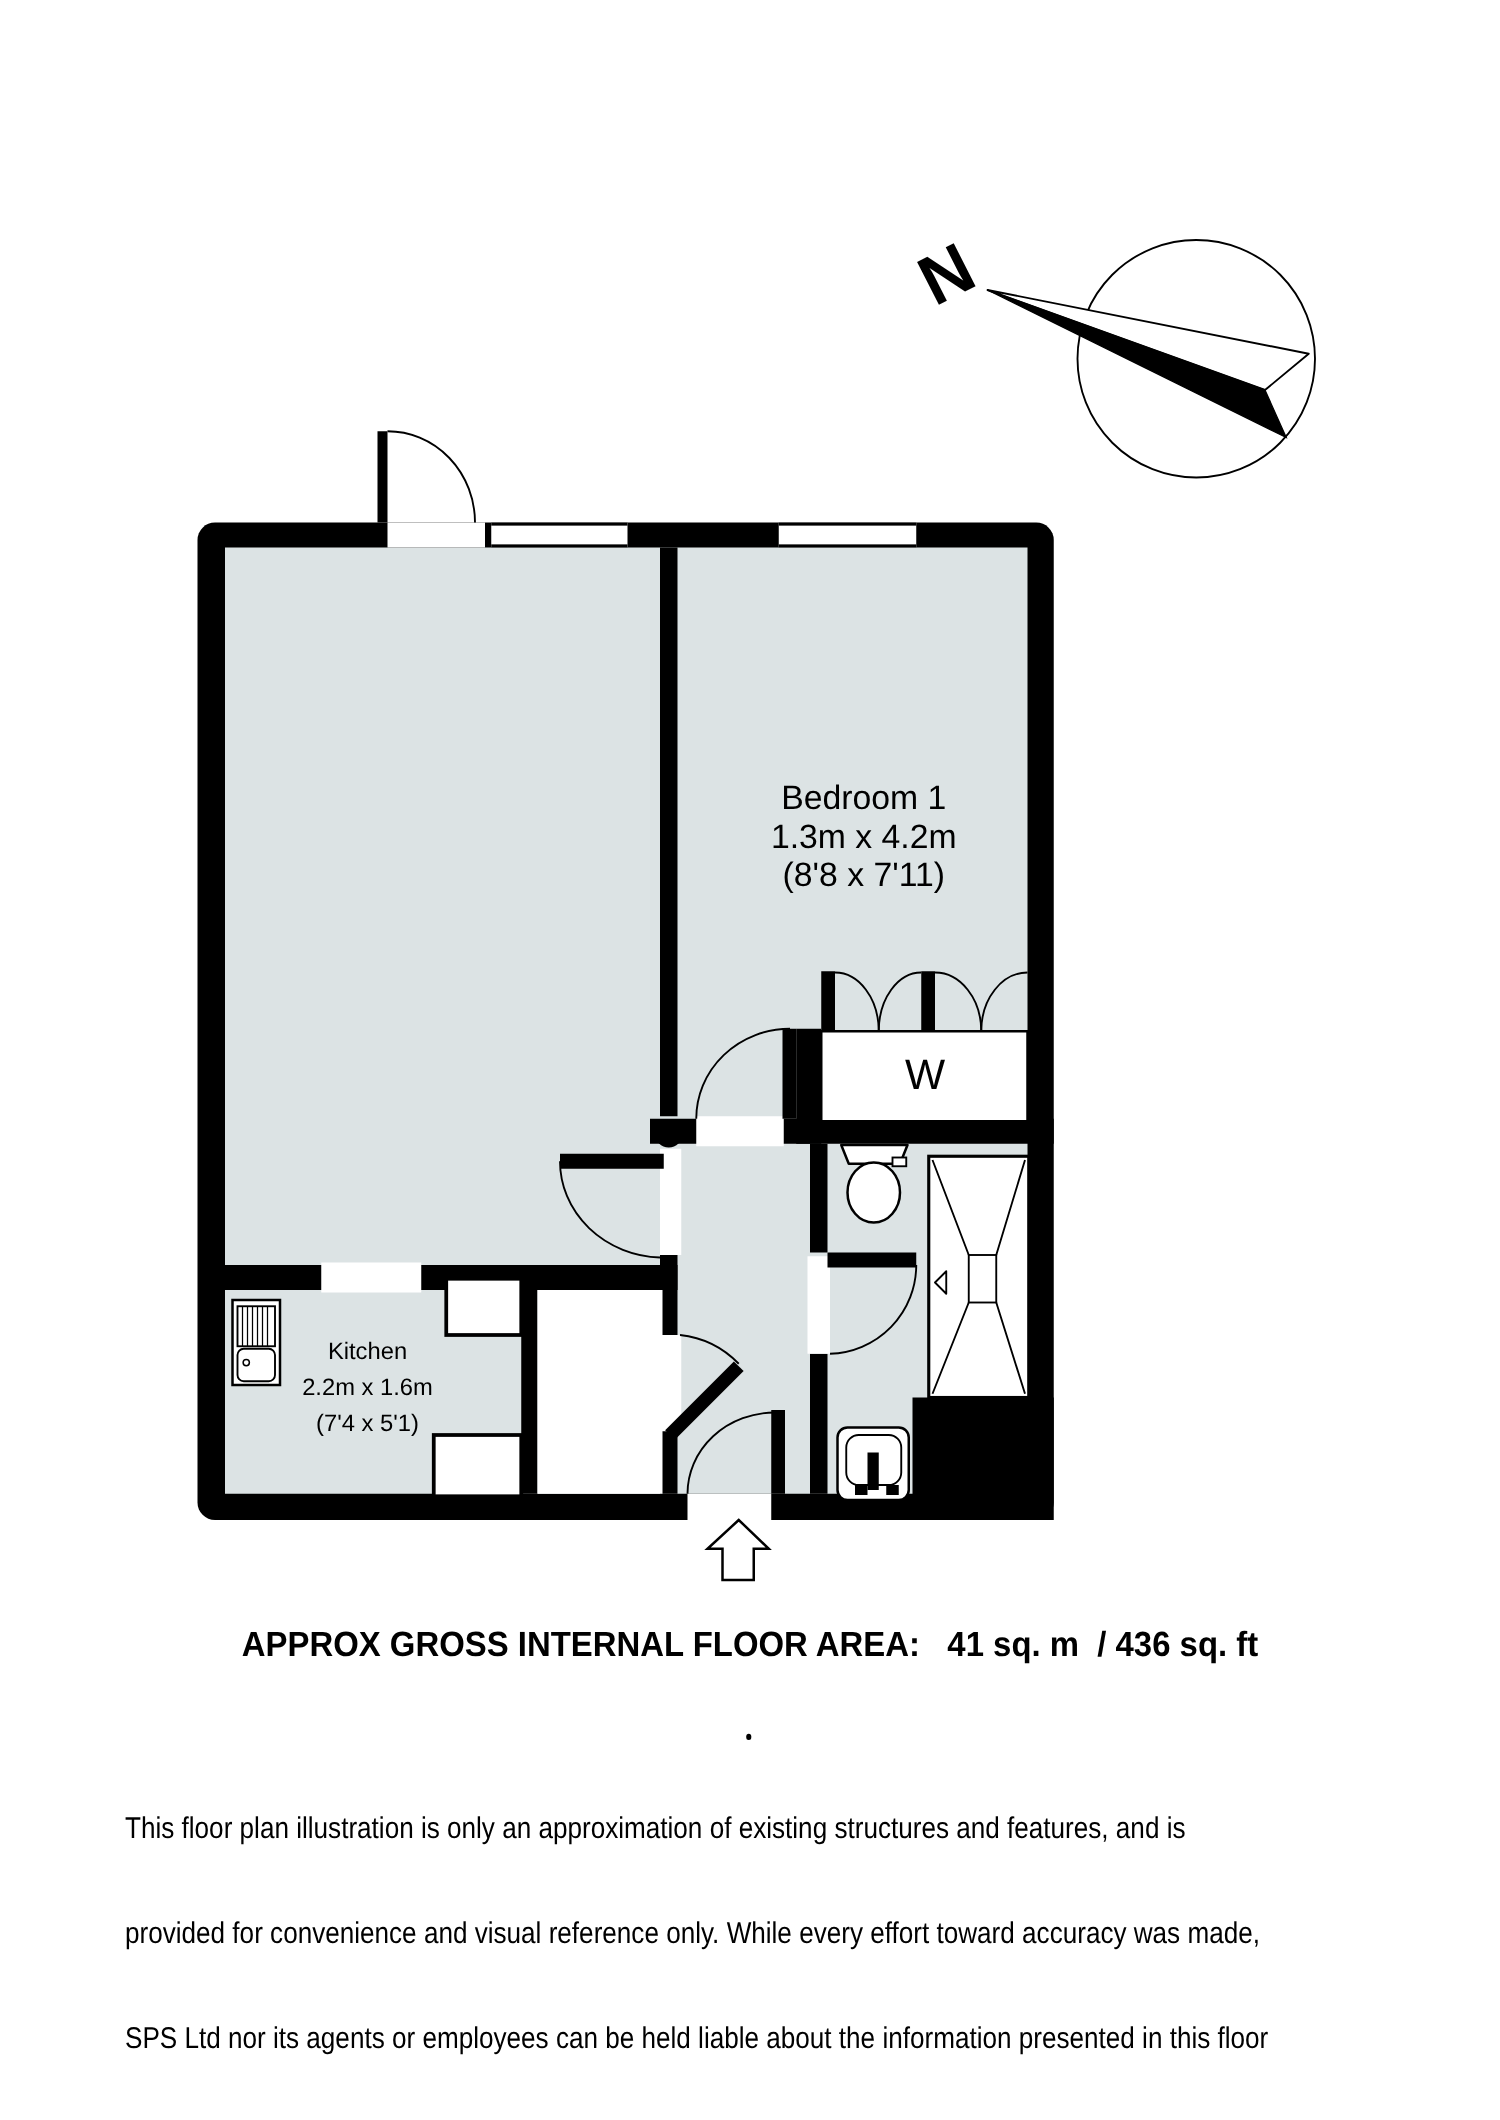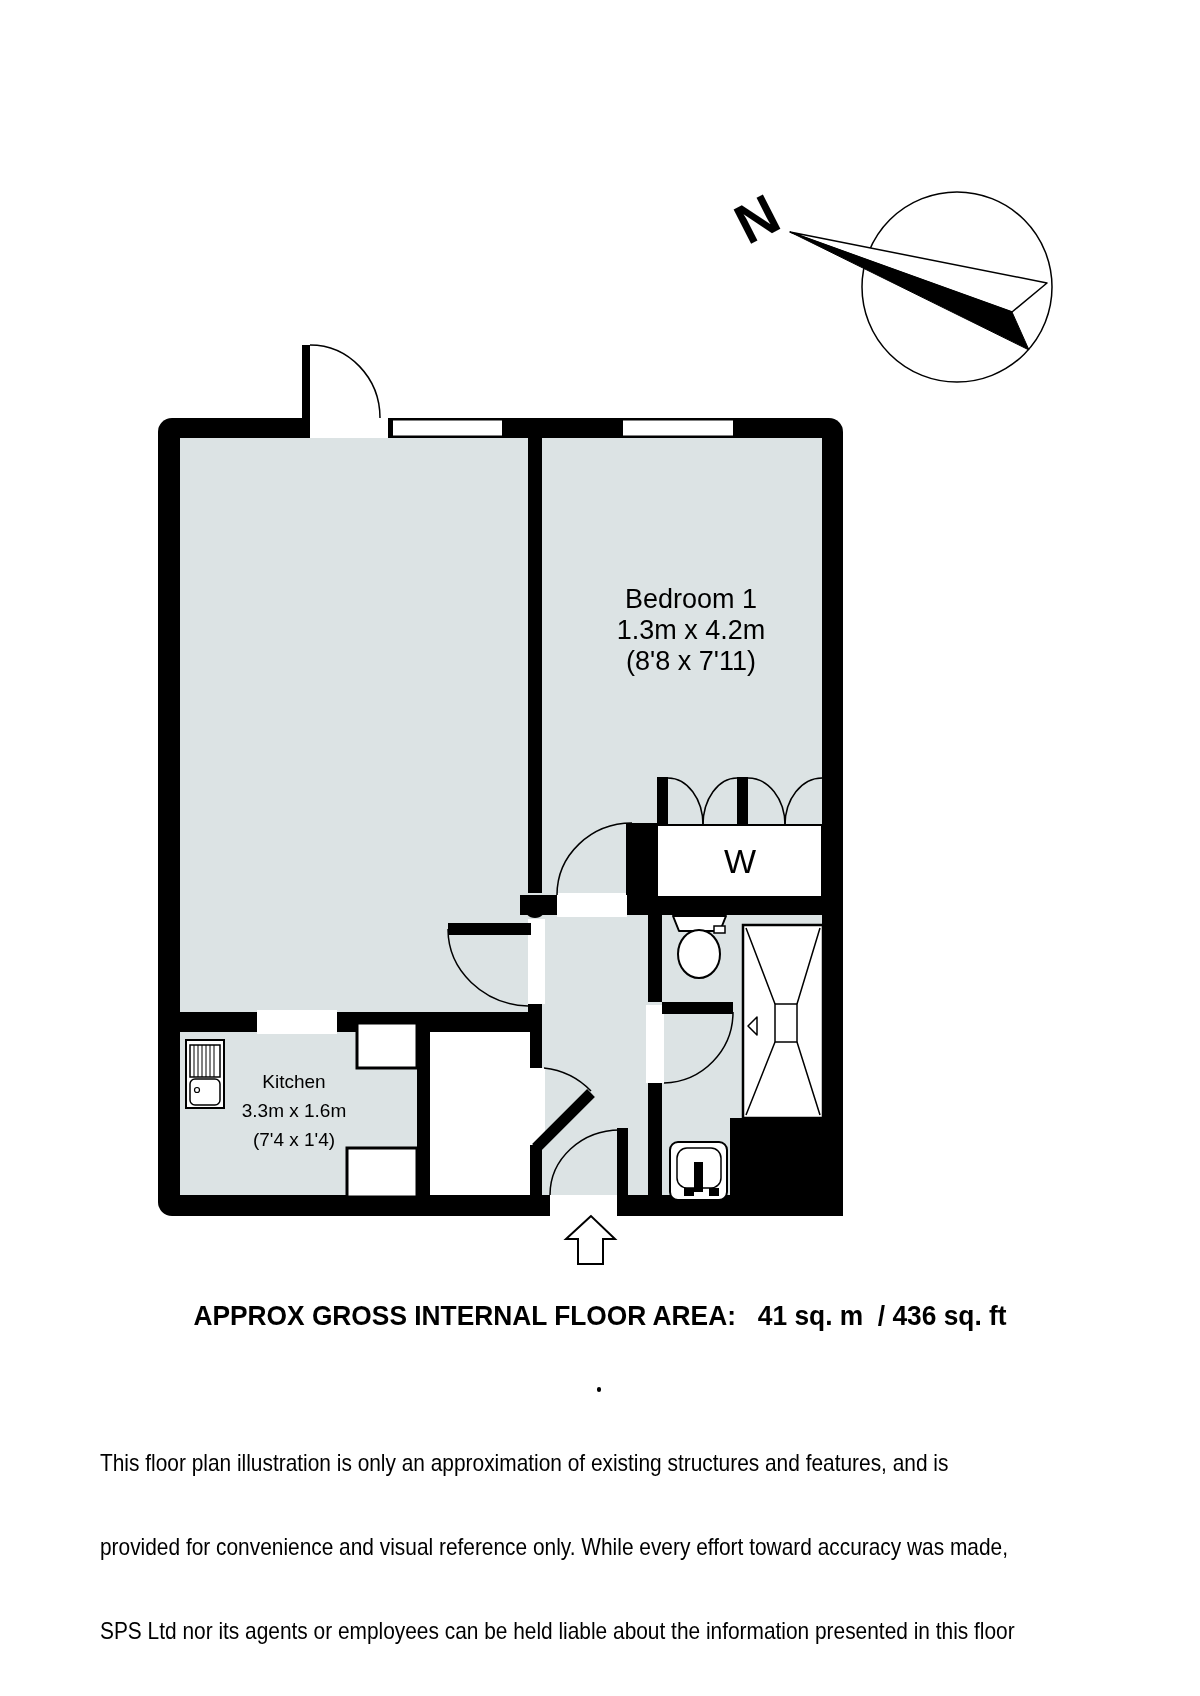--- a/index.html
+++ b/index.html
@@ -5,21 +5,21 @@
   html,body{margin:0;padding:0;background:#fff;}
   #canvas{
     position:relative;width:1200px;height:1696px;background:#ffffff;overflow:hidden;
     font-family:"Liberation Sans", sans-serif;
   }
   #plan-svg{position:absolute;left:0;top:0;}
   .label{
     position:absolute;color:#000;text-align:center;white-space:nowrap;
     transform:translateX(-50%);
   }
-  .room-label{font-size:27px;line-height:31px;}
+  .room-label{font-size:27px;line-height:31px;margin-top:39px;}
   .kitchen-label{font-size:19px;line-height:29px;}
   .wardrobe-label{
     position:absolute;font-size:34px;color:#000;transform:translate(-50%,-50%);
   }
   .north-label{
     position:absolute;font-size:56px;font-weight:bold;color:#000;
     transform:translate(-50%,-50%) rotate(-27deg);
   }
   .area-line{
     position:absolute;left:0;right:0;text-align:center;color:#000;
@@ -141,22 +141,22 @@
 
 
   <div class="label room-label" style="left:691px;top:584px;">
     <div>Bedroom 1</div>
     <div>1.3m x 4.2m</div>
     <div>(8'8 x 7'11)</div>
   </div>
 
   <div class="label kitchen-label" style="left:294px;top:1067px;">
     <div>Kitchen</div>
-    <div>3.3m x 1.6m</div>
-    <div>(7'4 x 1'4)</div>
+    <div>2.2m x 1.6m</div>
+    <div>(7'4 x 5'1)</div>
   </div>
 
   <div class="wardrobe-label" style="left:740px;top:861px;">W</div>
 
   <div class="area-line" style="top:1300px;">APPROX GROSS INTERNAL FLOOR AREA:   41 sq. m  / 436 sq. ft</div>
 
   <div class="stray-dot" style="left:597px;top:1387px;"></div>
 
   <div class="disclaimer" style="left:100px;top:1393px;">
     <div>This floor plan illustration is only an approximation of existing structures and features, and is</div>

